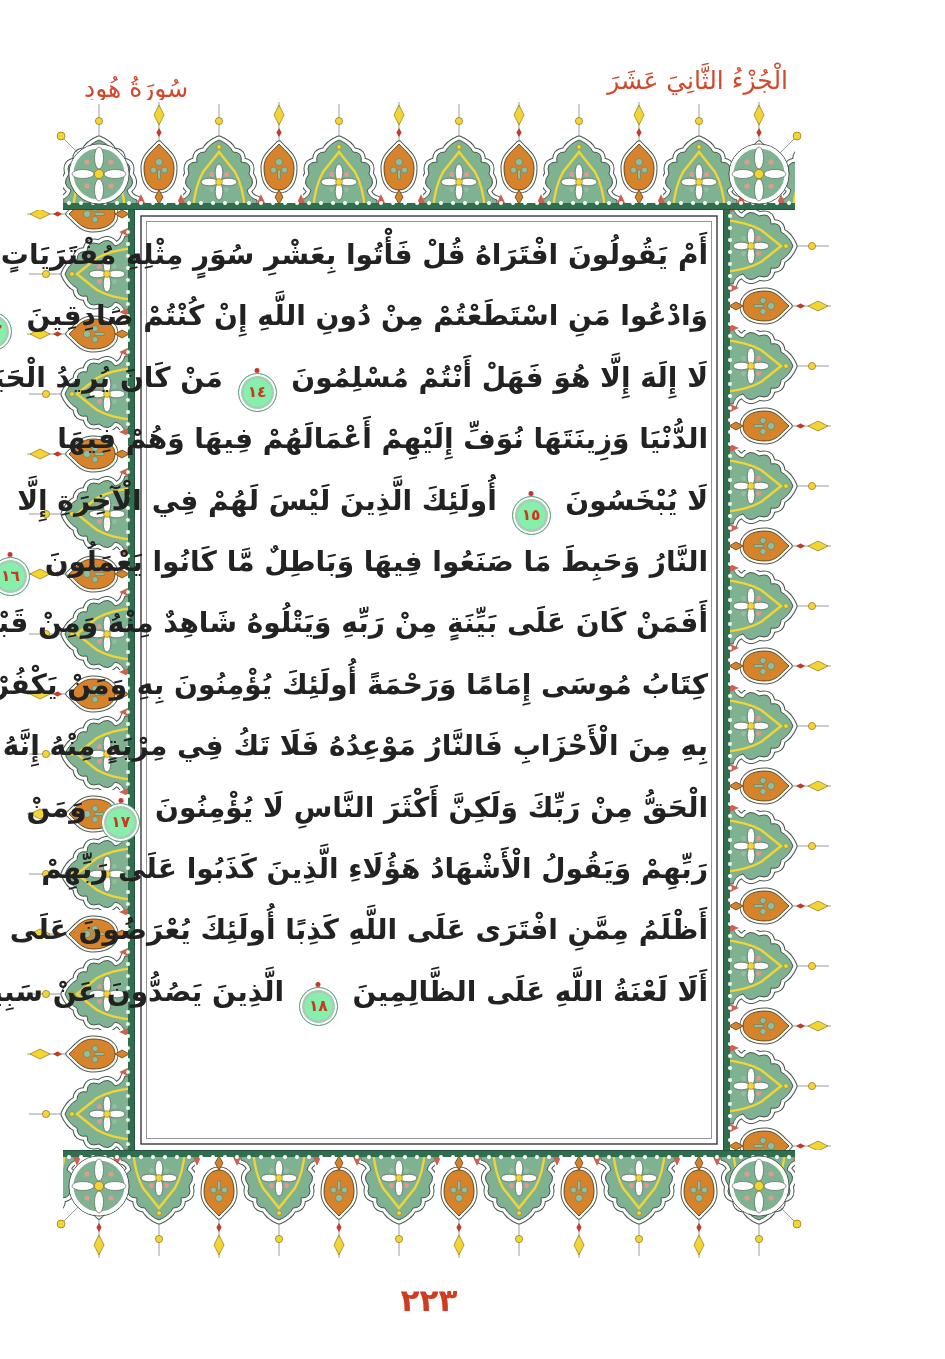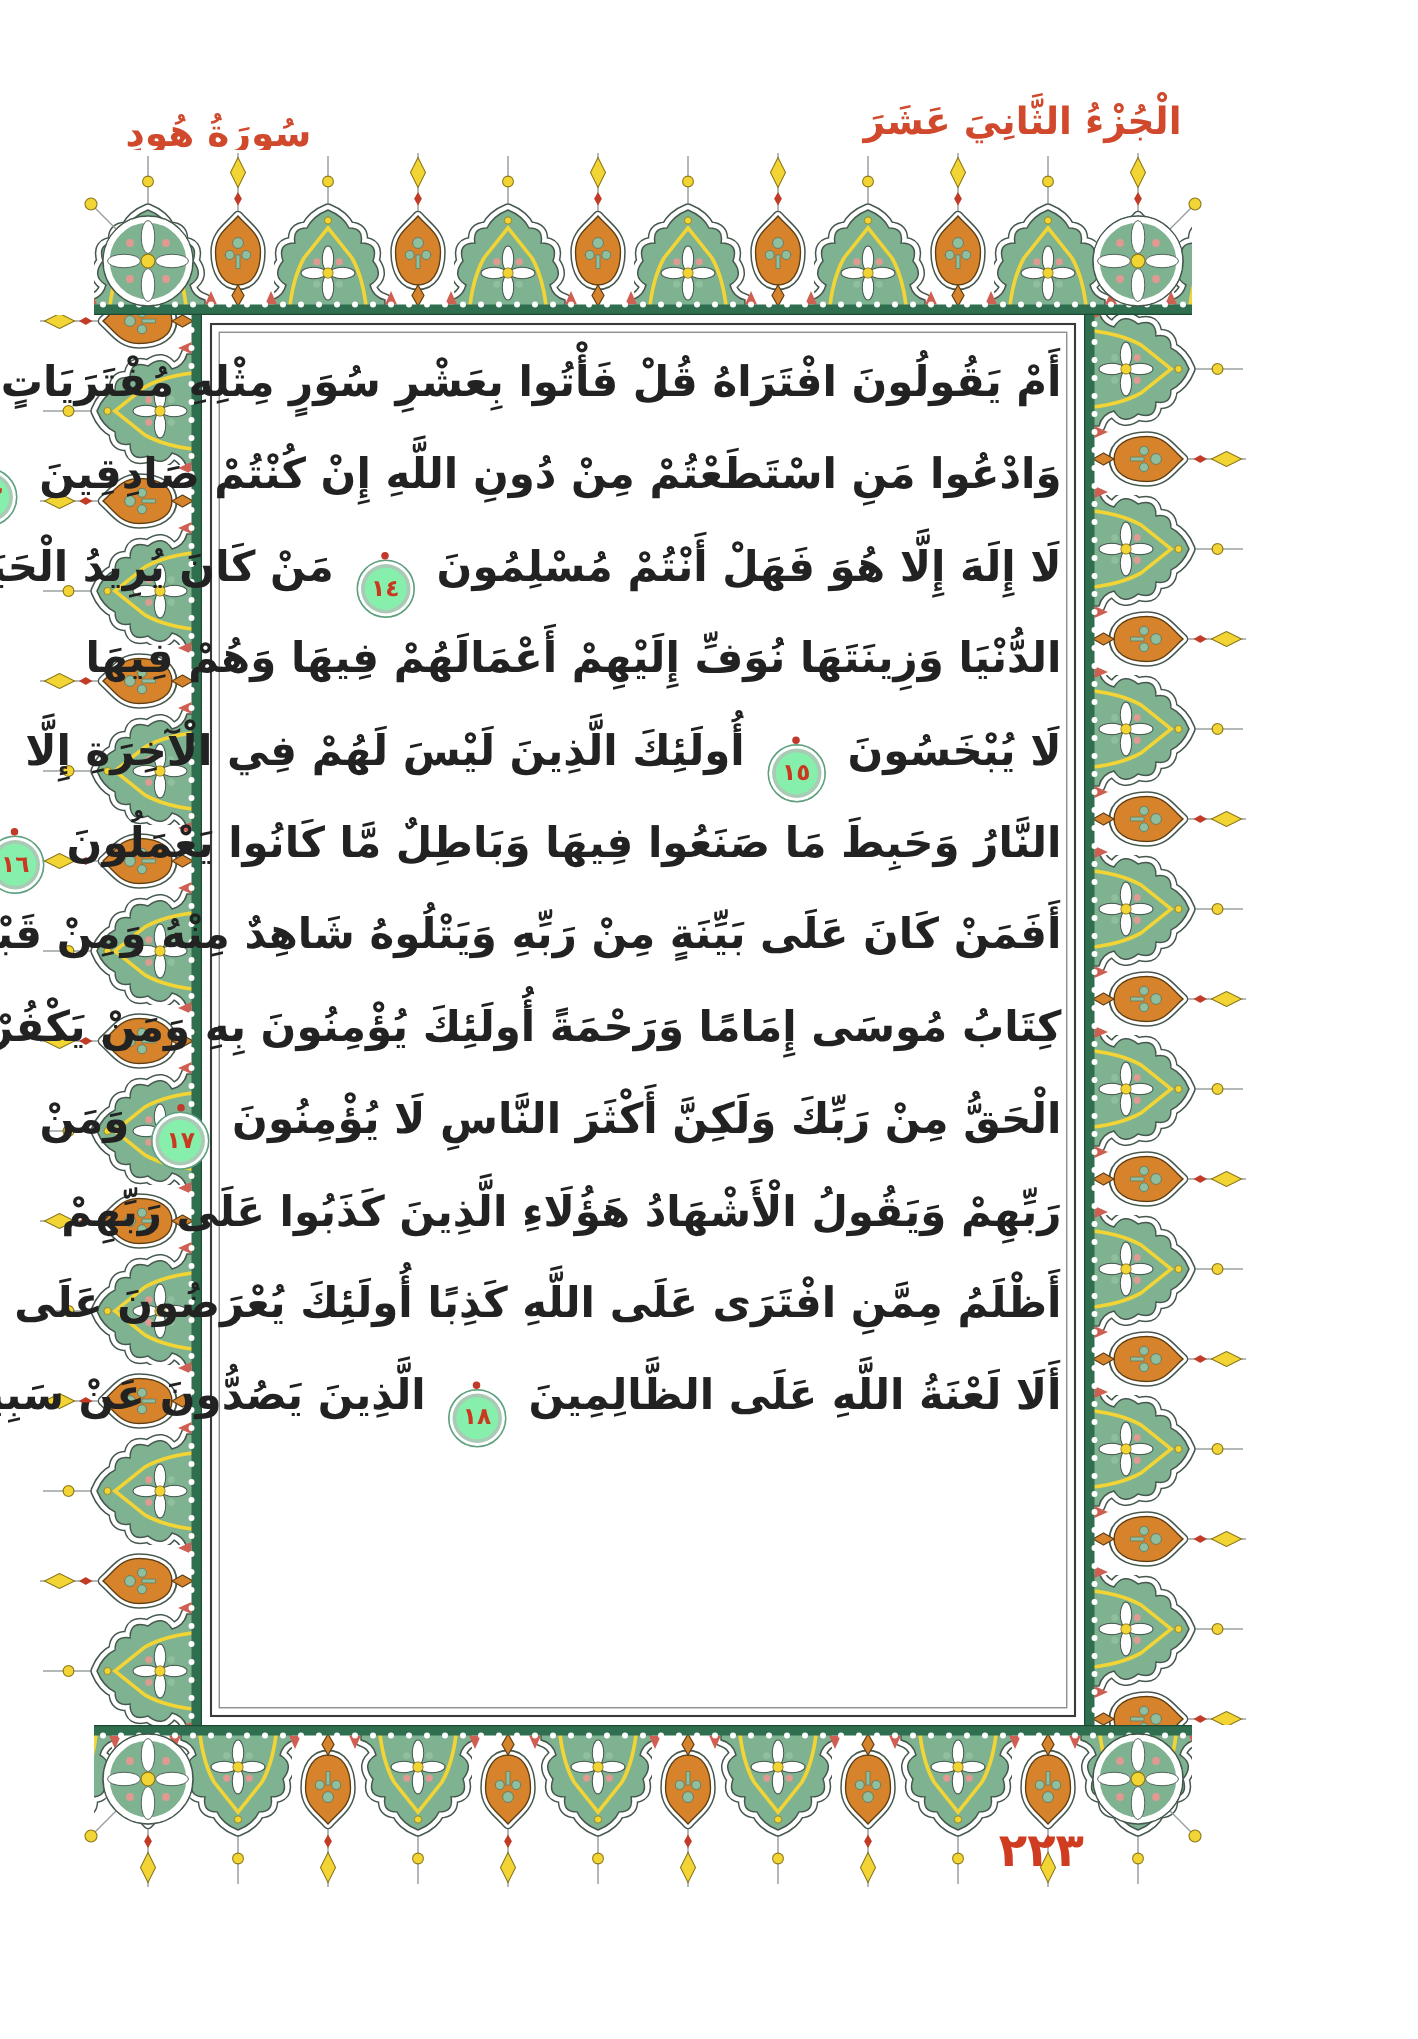--- a/index.html
+++ b/index.html
@@ -7,21 +7,21 @@
     width:945px;height:1359px;
     background:#ffffff;
     position:relative;
     overflow:hidden;
     font-family:"DejaVu Sans",sans-serif;
   }
   .hdr{
     position:absolute;
     color:#d0492c;
     font-size:25px;
-    font-weight:bold;
+    font-weight:normal;
     direction:rtl;
     white-space:nowrap;
   }
   #surah-header{left:84px;top:74px;}
   #juz-header{right:157px;top:66px;margin-left:32px;}
   #border-svg{position:absolute;left:0;top:0;}
   #quran-text-block{
     position:absolute;
     left:150px;top:224px;
     width:558px;height:922px;
@@ -59,23 +59,23 @@
     content:"";
     position:absolute;
     top:-6px;left:50%;
     transform:translateX(-50%);
     width:5px;height:5px;
     border-radius:50%;
     background:#c0392b;
   }
   #page-number{
     position:absolute;
-    left:135px;top:1216px;
+    left:135px;top:1282px;
     width:588px;
-    text-align:right;
+    text-align:center;
     color:#cf3c20;
     font-size:31px;
     font-weight:bold;
   }
 </style>
 </head>
 <body>
 
 <div class="hdr" id="surah-header">سُورَةُ هُودٍ</div>
 <div class="hdr" id="juz-header">الْجُزْءُ الثَّانِيَ عَشَرَ</div>
@@ -188,19 +188,20 @@
 
 <div id="quran-text-block">
     <div class="quran-line"><span>أَمْ يَقُولُونَ افْتَرَاهُ قُلْ فَأْتُوا بِعَشْرِ سُوَرٍ مِثْلِهِ مُفْتَرَيَاتٍ</span> </div>
     <div class="quran-line"><span>وَادْعُوا مَنِ اسْتَطَعْتُمْ مِنْ دُونِ اللَّهِ إِنْ كُنْتُمْ صَادِقِينَ</span> <span class="ayah-medallion">١٣</span> </div>
     <div class="quran-line"><span>لَا إِلَهَ إِلَّا هُوَ فَهَلْ أَنْتُمْ مُسْلِمُونَ</span> <span class="ayah-medallion">١٤</span> <span>مَنْ كَانَ يُرِيدُ الْحَيَاةَ</span> </div>
     <div class="quran-line"><span>الدُّنْيَا وَزِينَتَهَا نُوَفِّ إِلَيْهِمْ أَعْمَالَهُمْ فِيهَا وَهُمْ فِيهَا</span> </div>
     <div class="quran-line"><span>لَا يُبْخَسُونَ</span> <span class="ayah-medallion">١٥</span> <span>أُولَئِكَ الَّذِينَ لَيْسَ لَهُمْ فِي الْآخِرَةِ إِلَّا</span> </div>
     <div class="quran-line"><span>النَّارُ وَحَبِطَ مَا صَنَعُوا فِيهَا وَبَاطِلٌ مَّا كَانُوا يَعْمَلُونَ</span> <span class="ayah-medallion">١٦</span> </div>
     <div class="quran-line"><span>أَفَمَنْ كَانَ عَلَى بَيِّنَةٍ مِنْ رَبِّهِ وَيَتْلُوهُ شَاهِدٌ مِنْهُ وَمِنْ قَبْلِهِ</span> </div>
     <div class="quran-line"><span>كِتَابُ مُوسَى إِمَامًا وَرَحْمَةً أُولَئِكَ يُؤْمِنُونَ بِهِ وَمَنْ يَكْفُرْ</span> </div>
+    <div class="quran-line"><span>بِهِ مِنَ الْأَحْزَابِ فَالنَّارُ مَوْعِدُهُ فَلَا تَكُ فِي مِرْيَةٍ مِنْهُ إِنَّهُ</span> </div>
     <div class="quran-line"><span>الْحَقُّ مِنْ رَبِّكَ وَلَكِنَّ أَكْثَرَ النَّاسِ لَا يُؤْمِنُونَ</span> <span class="ayah-medallion">١٧</span> <span>وَمَنْ</span> </div>
     <div class="quran-line"><span>رَبِّهِمْ وَيَقُولُ الْأَشْهَادُ هَؤُلَاءِ الَّذِينَ كَذَبُوا عَلَى رَبِّهِمْ</span> </div>
     <div class="quran-line"><span>أَظْلَمُ مِمَّنِ افْتَرَى عَلَى اللَّهِ كَذِبًا أُولَئِكَ يُعْرَضُونَ عَلَى</span> </div>
     <div class="quran-line"><span>أَلَا لَعْنَةُ اللَّهِ عَلَى الظَّالِمِينَ</span> <span class="ayah-medallion">١٨</span> <span>الَّذِينَ يَصُدُّونَ عَنْ سَبِيلِ</span> </div>
   </div>
 
 <div id="page-number">٢٢٣</div>
 
 </body></html>

